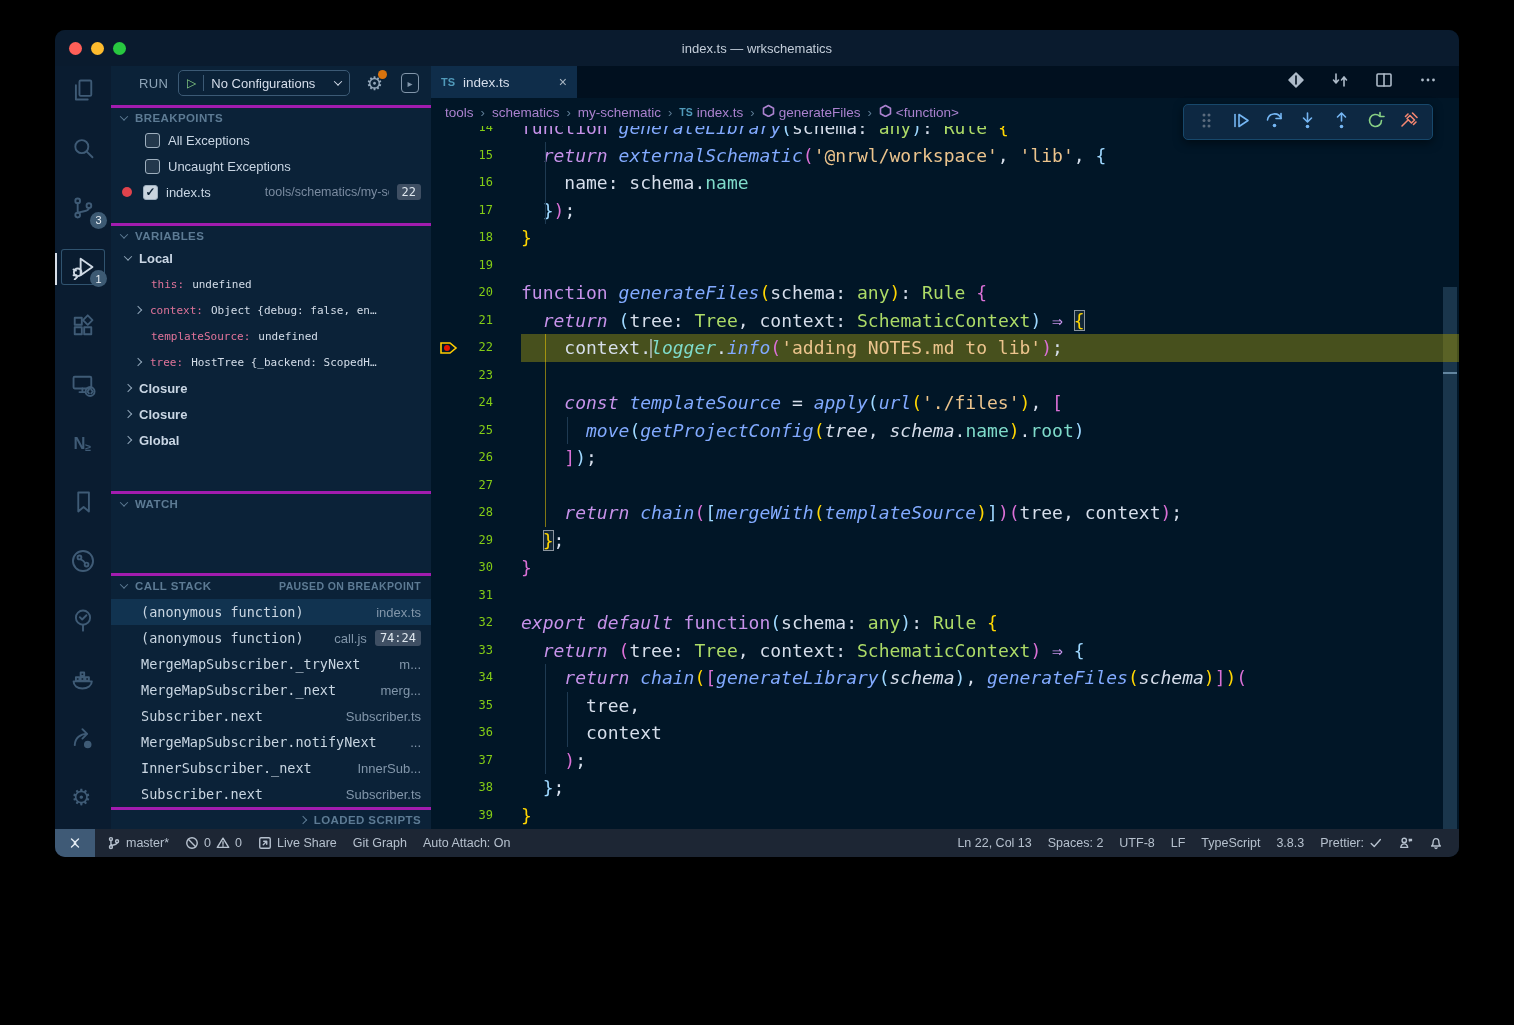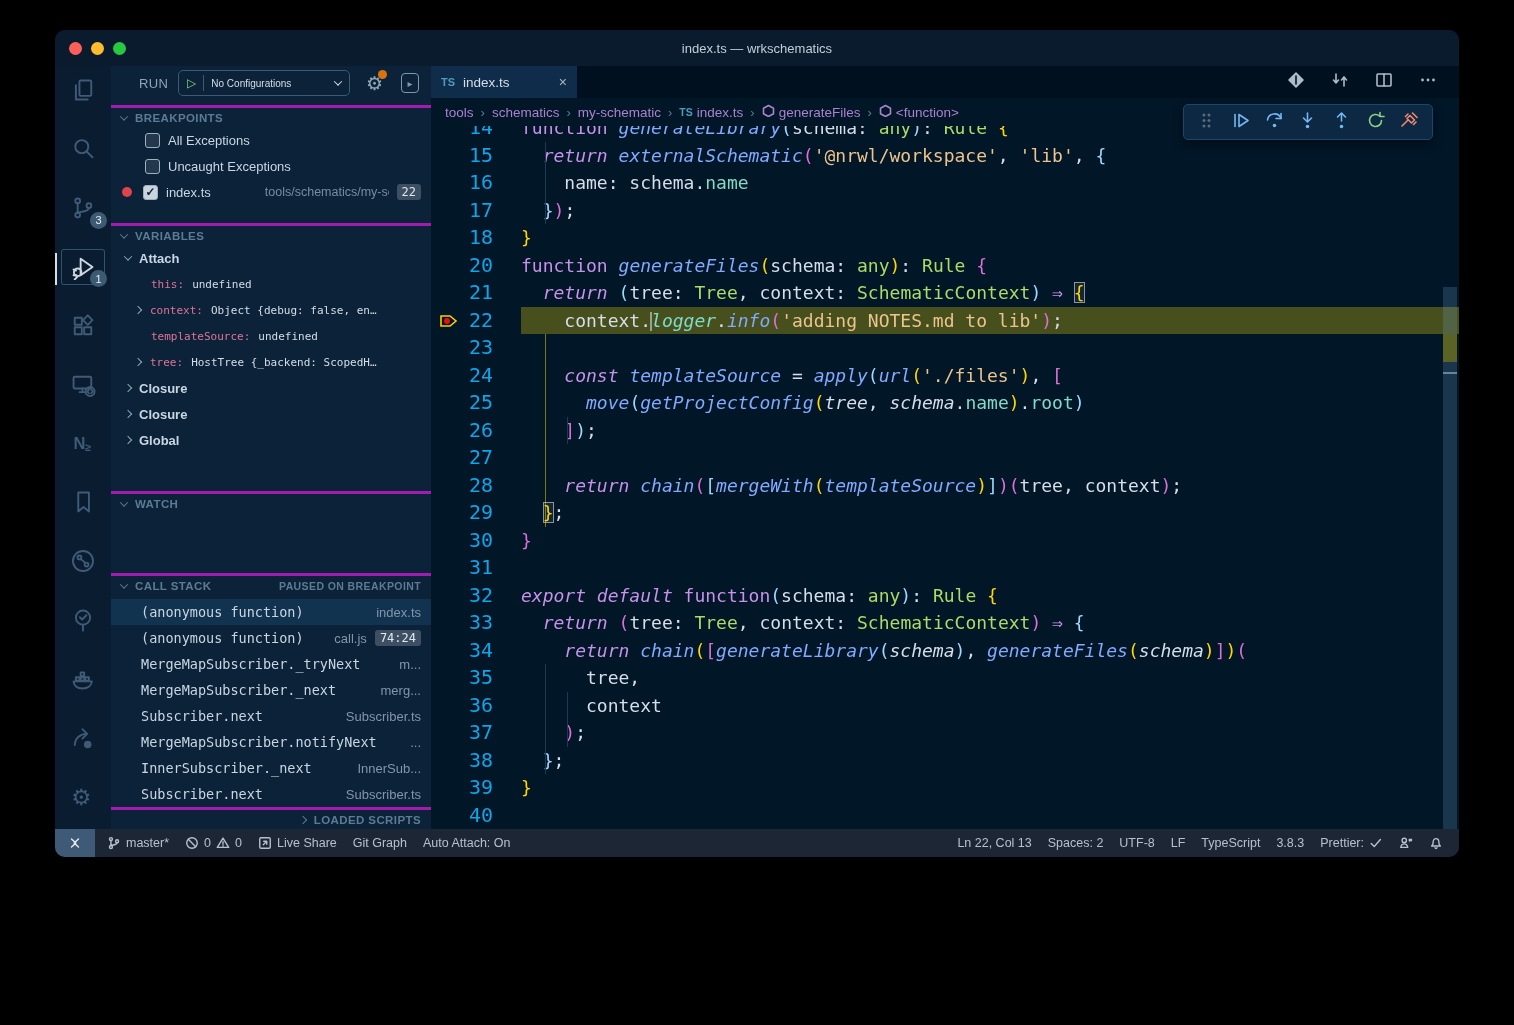--- a/index.html
+++ b/index.html
@@ -34,21 +34,21 @@
 
   
   #sidebar { width:320px; background:#0b2238; display:flex; flex-direction:column;
     color:#c9d6e4; font-size:13px; min-height:0; }
   #runbar { height:34px; display:flex; align-items:center; padding:0 12px 0 28px; gap:10px; flex:0 0 34px;}
   #run-label { color:#8fa5b8; font-size:13px; letter-spacing:.3px; }
   #run-dropdown { height:26px; flex:0 0 172px; border:1px solid #3c5a75; border-radius:5px;
     display:flex; align-items:center; padding:0 8px; gap:7px; color:#d6deeb; }
   #run-dropdown .play { color:#89d185; font-size:12px; }
   #run-dropdown .sep { width:1px; height:16px; background:#3c5a75; }
-  #run-dropdown .cfg { flex:1; font-size:10px; white-space:nowrap; }
+  #run-dropdown .cfg { flex:1; font-size:13px; white-space:nowrap; }
   .cv { display:inline-block; width:6px; height:6px; border-right:1.4px solid currentColor;
     border-bottom:1.4px solid currentColor; }
   .cv.down { transform:rotate(45deg) translate(-1px,-1px); }
   .cv.right { transform:rotate(-45deg); }
   #gear-wrap { position:relative; margin-left:6px; color:#93a7ba; font-size:19px; }
   #gear-wrap .dot { position:absolute; right:-4px; top:-2px; width:9px; height:9px;
     border-radius:50%; background:#d9730d; }
   #panel-btn { width:22px; height:20px; border:1.4px solid #8296aa; border-radius:4px;
     color:#8296aa; font-size:10px; display:flex; align-items:center; justify-content:center; margin-left:8px;}
 
@@ -103,21 +103,21 @@
   #breadcrumbs { height:28px; flex:0 0 28px; background:#011627; display:flex; align-items:center;
     gap:7px; padding-left:14px; font-size:13.5px; color:#ab82cf; }
   #breadcrumbs .bsep { color:#5d7b94; font-size:13px; }
   #breadcrumbs .bts { color:#519aba; font-size:10.5px; font-weight:bold; }
   #breadcrumbs svg { width:13px; height:13px; }
 
   #codewrap { flex:1; position:relative; overflow:hidden; background:#011627;
     font-family:"DejaVu Sans Mono",monospace; font-size:18px; }
   .cl { height:27.5px; line-height:27.5px; display:flex; white-space:pre; }
   .cl:first-child { margin-top:-12px; }
-  .gut { flex:0 0 90px; text-align:right; padding-right:28px; color:#0ea5e9; font-size:20px; position:relative; }
+  .gut { flex:0 0 90px; text-align:right; padding-right:28px; color:#84cc16; font-size:12px; position:relative; }
   .gut svg { position:absolute; left:9px; top:7px; }
   .txt { flex:1; }
   .cl.hl .txt { background:#47501d; }
   .tok.pl{color:#d6deeb} .tok.pli{color:#d6deeb;font-style:italic}
   .tok.kw{color:#c792ea;font-style:italic} .tok.kwp{color:#c792ea}
   .tok.fn{color:#82aaff;font-style:italic} .tok.fni{color:#d6deeb;font-style:italic}
   .tok.str{color:#ecc48d} .tok.typ{color:#addb67}
   .tok.prp{color:#7fdbca} .tok.prpi{color:#7fdbca;font-style:italic}
   .tok.b1{color:#ffd602} .tok.b2{color:#da70d6} .tok.b3{color:#9ed8ff}
   .tok.arw{color:#c792ea}
@@ -288,21 +288,21 @@
       </div>
 
       <div>
         <div class="sect-head" style="margin-top:18px;">
           <span class="cv down"></span>
           <span>VARIABLES</span>
         </div>
         <div id="vars-body">
             <div class="scope-row">
               <span class="cv down" style="color: rgb(143, 165, 184);"></span>
-              <span>Attach</span>
+              <span>Local</span>
             </div>
             <div class="var-row">
               <span class="vname">this:</span>
               <span class="vval">undefined</span>
             </div>
             <div class="var-row chv">
               <span class="cv right"></span>
               <span class="vname">context:</span>
               <span class="vval">Object {debug: false, en…</span>
             </div>
@@ -448,20 +448,21 @@
           </span>
         </div>
 
       <div id="codewrap">
         <div id="code-lines">
             <div class="cl"><span class="gut">14</span><span class="txt"><span class="tok kwp">function </span><span class="tok fn">generateLibrary</span><span class="tok b3">(</span><span class="tok pl">schema</span><span class="tok pl">: </span><span class="tok typ">any</span><span class="tok b3">)</span><span class="tok pl">: </span><span class="tok typ">Rule</span><span class="tok pl"> </span><span class="tok b1">{</span></span></div>
             <div class="cl"><span class="gut">15</span><span class="txt"><span class="tok pl">  </span><span class="tok kw">return </span><span class="tok fn">externalSchematic</span><span class="tok b2">(</span><span class="tok str">'@nrwl/workspace'</span><span class="tok pl">, </span><span class="tok str">'lib'</span><span class="tok pl">, </span><span class="tok b3">{</span></span></div>
             <div class="cl"><span class="gut">16</span><span class="txt"><span class="tok pl">    name: schema</span><span class="tok pl">.</span><span class="tok prp">name</span></span></div>
             <div class="cl"><span class="gut">17</span><span class="txt"><span class="tok pl">  </span><span class="tok b3">}</span><span class="tok b2">)</span><span class="tok pl">;</span></span></div>
             <div class="cl"><span class="gut">18</span><span class="txt"><span class="tok b1">}</span></span></div>
+            <div class="cl"><span class="gut">19</span><span class="txt"></span></div>
             <div class="cl"><span class="gut">20</span><span class="txt"><span class="tok kwp">function </span><span class="tok fn">generateFiles</span><span class="tok b1">(</span><span class="tok pl">schema</span><span class="tok pl">: </span><span class="tok typ">any</span><span class="tok b1">)</span><span class="tok pl">: </span><span class="tok typ">Rule</span><span class="tok pl"> </span><span class="tok b2">{</span></span></div>
             <div class="cl"><span class="gut">21</span><span class="txt"><span class="tok pl">  </span><span class="tok kw">return </span><span class="tok b3">(</span><span class="tok pl">tree</span><span class="tok pl">: </span><span class="tok typ">Tree</span><span class="tok pl">, </span><span class="tok pl">context</span><span class="tok pl">: </span><span class="tok typ">SchematicContext</span><span class="tok b3">)</span><span class="tok pl"> </span><span class="tok arw">⇒</span><span class="tok pl"> </span><span class="tok b1 bm">{</span></span></div>
             <div class="cl hl"><span class="gut">22<span><svg width="19" height="14" viewBox="0 0 19 14">
                     <path d="M1 2h9l6 5-6 5H1z" fill="none" stroke="#ffcc00" stroke-width="1.6"></path>
                     <circle cx="7" cy="7" r="3" fill="#e51400"></circle>
                   </svg></span></span><span class="txt"><span class="tok pl">    context.</span><span class="cur"></span><span class="tok prpi">logger</span><span class="tok pl">.</span><span class="tok fn">info</span><span class="tok b2">(</span><span class="tok str">'adding NOTES.md to lib'</span><span class="tok b2">)</span><span class="tok pl">;</span></span></div>
             <div class="cl"><span class="gut">23</span><span class="txt"></span></div>
             <div class="cl"><span class="gut">24</span><span class="txt"><span class="tok pl">    </span><span class="tok kw">const </span><span class="tok fn">templateSource</span><span class="tok pl"> = </span><span class="tok fn">apply</span><span class="tok b3">(</span><span class="tok fn">url</span><span class="tok b1">(</span><span class="tok str">'./files'</span><span class="tok b1">)</span><span class="tok pl">, </span><span class="tok b2">[</span></span></div>
             <div class="cl"><span class="gut">25</span><span class="txt"><span class="tok pl">      </span><span class="tok fn">move</span><span class="tok b3">(</span><span class="tok fn">getProjectConfig</span><span class="tok b1">(</span><span class="tok pli">tree</span><span class="tok pl">, </span><span class="tok pli">schema</span><span class="tok pl">.</span><span class="tok prp">name</span><span class="tok b1">)</span><span class="tok pl">.</span><span class="tok prp">root</span><span class="tok b3">)</span></span></div>
             <div class="cl"><span class="gut">26</span><span class="txt"><span class="tok pl">    </span><span class="tok b2">]</span><span class="tok b3">)</span><span class="tok pl">;</span></span></div>

